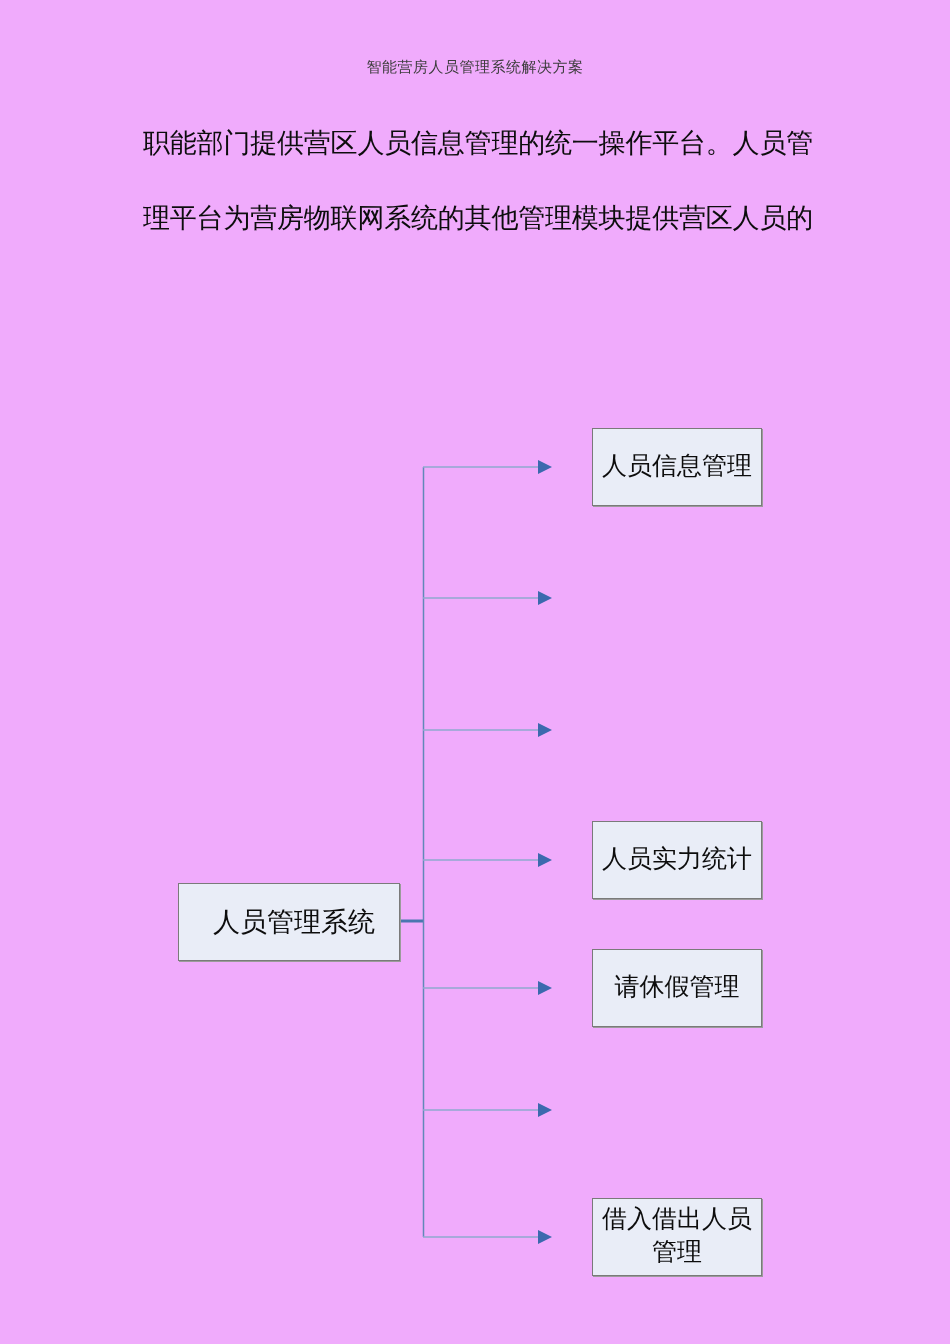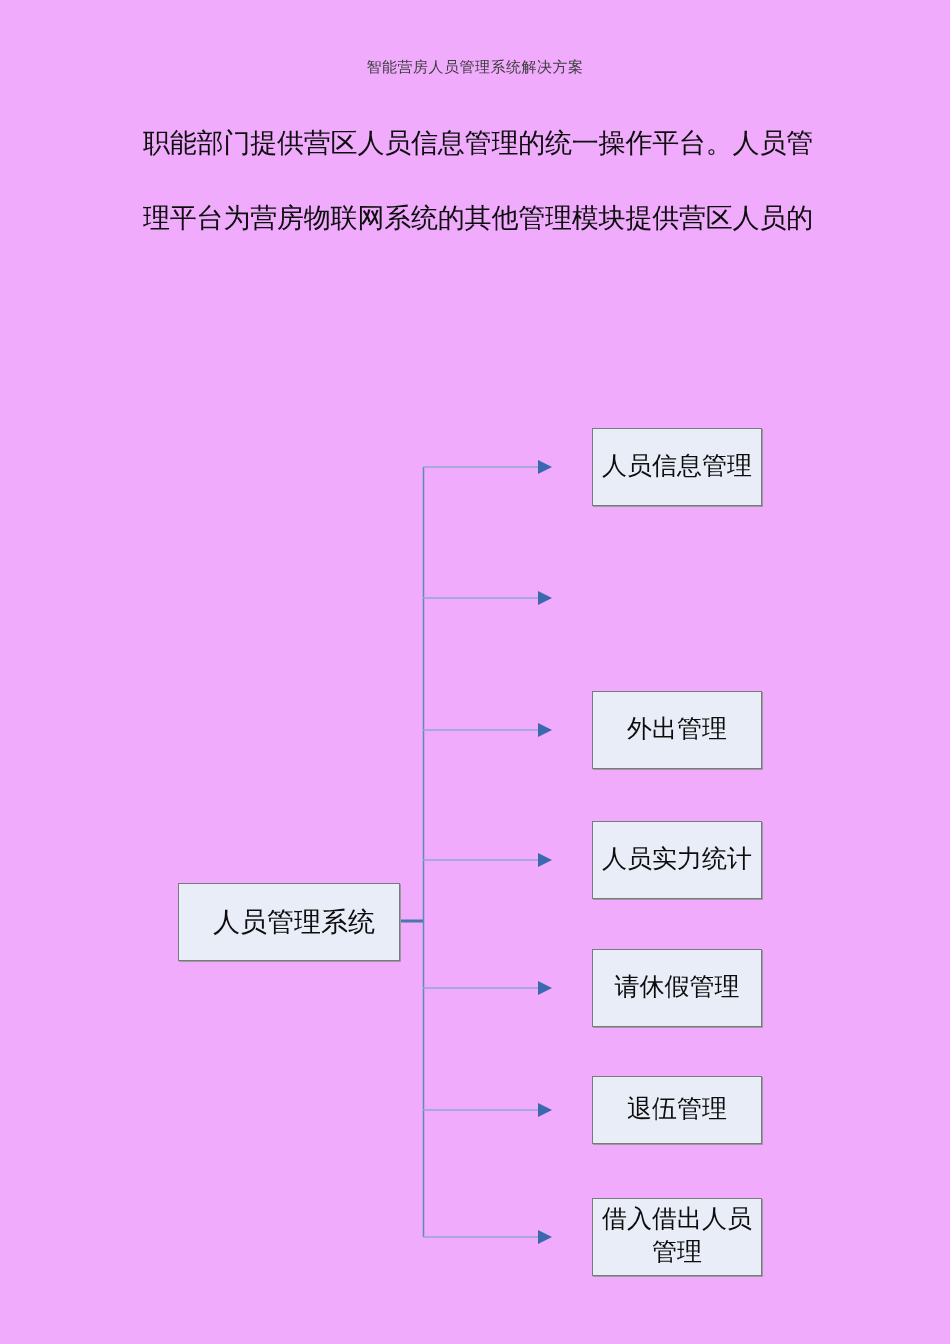--- a/index.html
+++ b/index.html
@@ -131,30 +131,24 @@
       </g>
     </svg>
 
     <div class="node-box root">
       <span>人员管理系统</span>
     </div>
 
     <div class="node-box child" style="top:428px">
       <span>人员信息管理</span>
     </div>
-    <div class="node-box child" style="top:691px">
-      <span>外出管理</span>
-    </div>
     <div class="node-box child" style="top:821px">
       <span>人员实力统计</span>
     </div>
     <div class="node-box child" style="top:949px">
       <span>请休假管理</span>
-    </div>
-    <div class="node-box child short" style="top:1076px">
-      <span>退伍管理</span>
     </div>
     <div class="node-box child" style="top:1198px">
       <span>借入借出人员管理</span>
     </div>
 
   </div>
 </div>
 
 </body></html>

